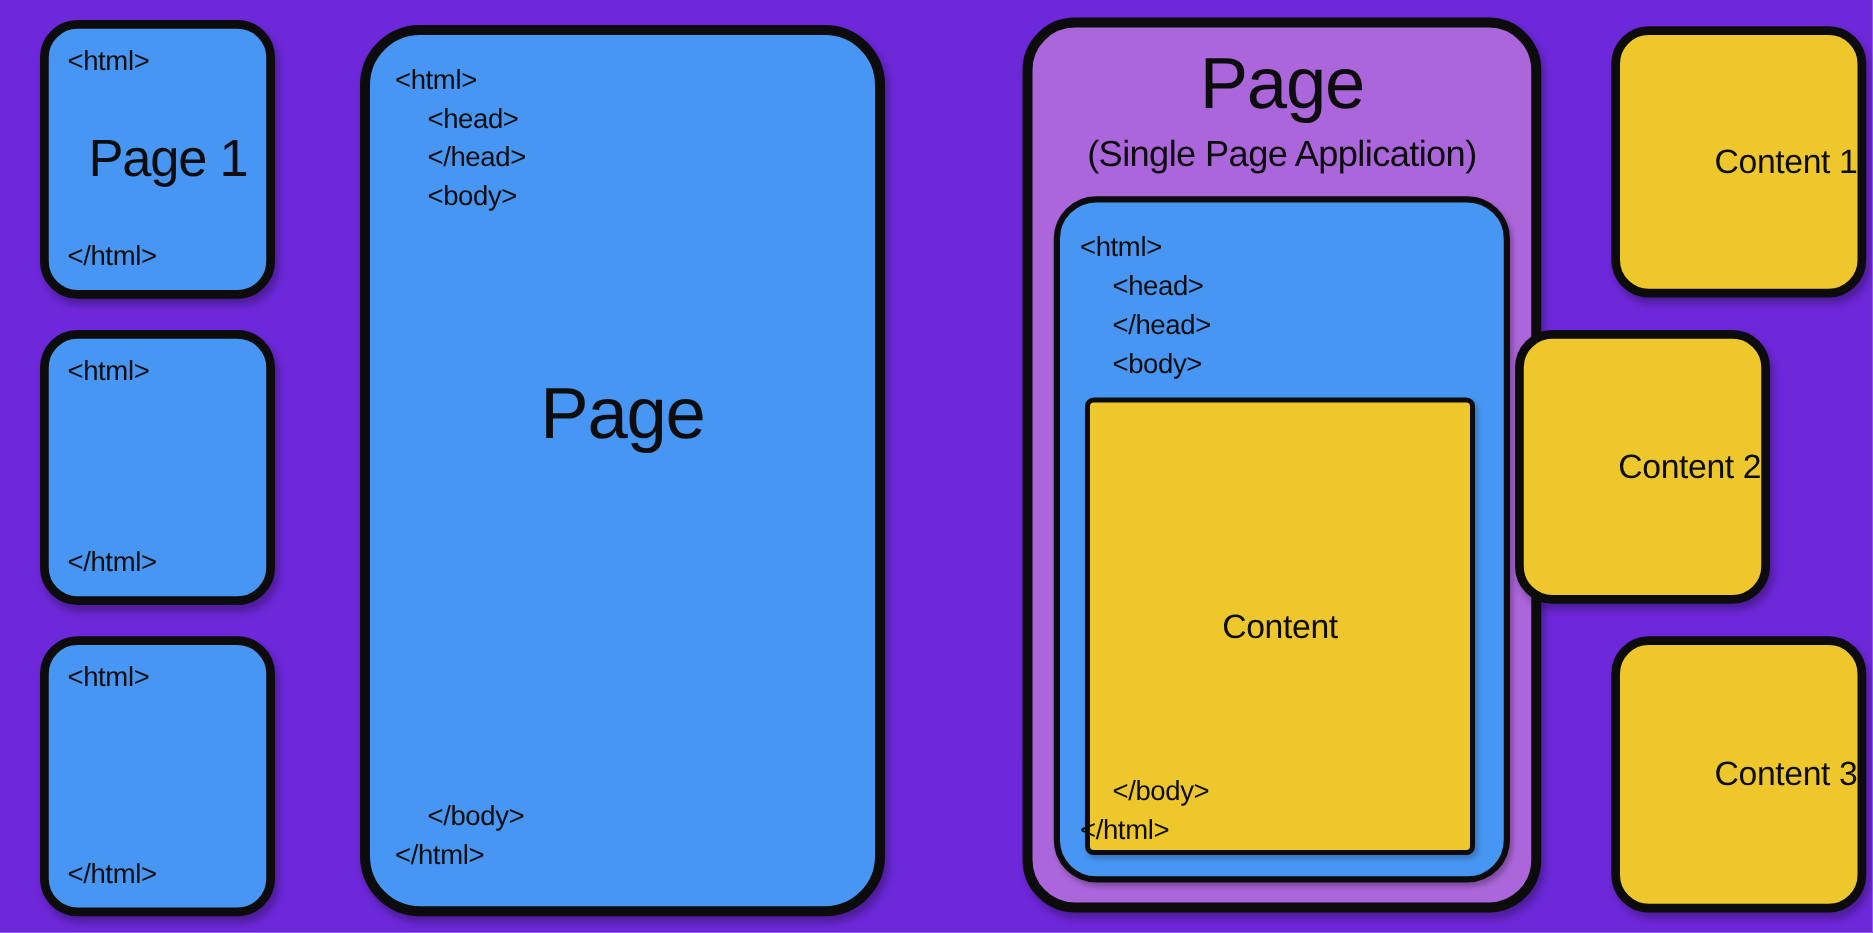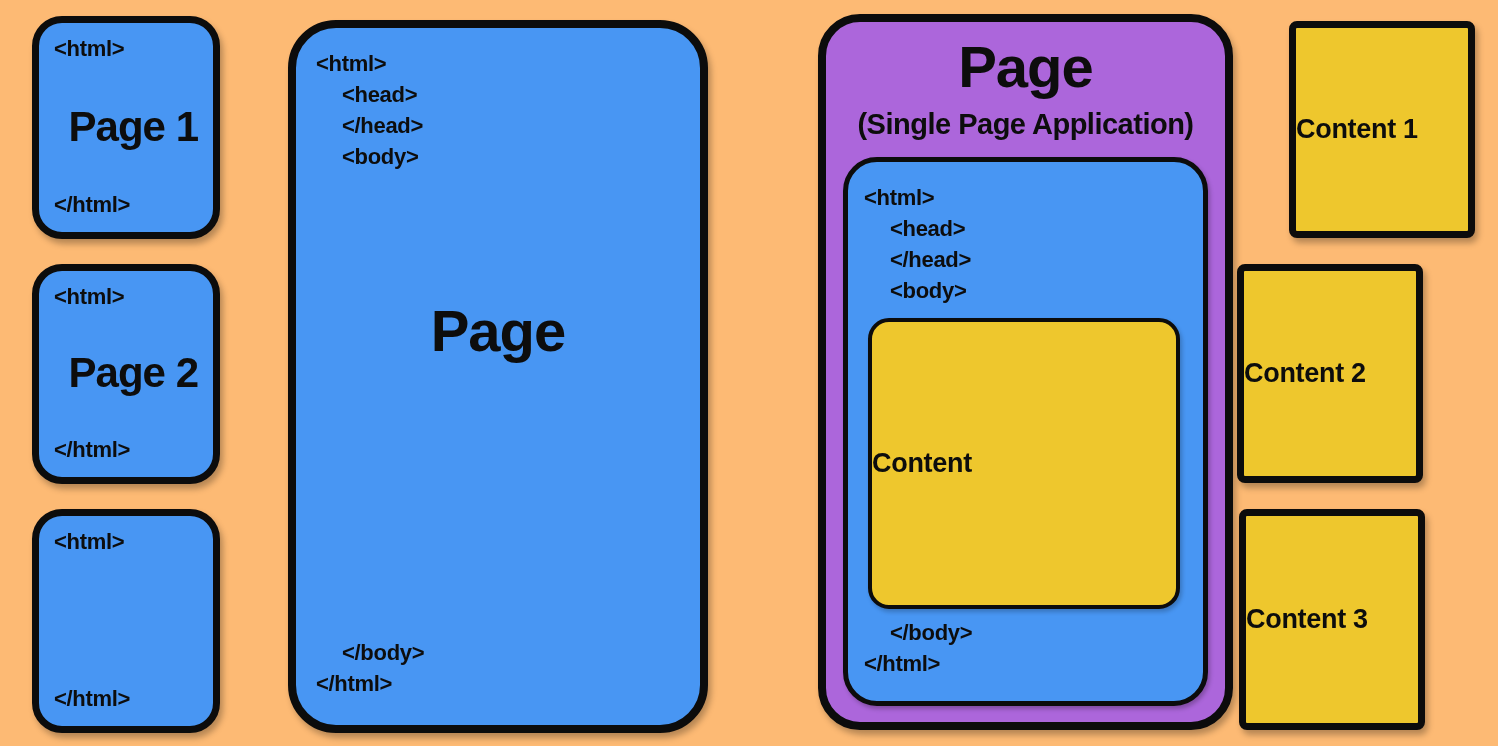--- a/index.html
+++ b/index.html
@@ -1,23 +1,23 @@
 <!DOCTYPE html>
 <html><head>
 <meta charset="utf-8">
 <style>
   html, body { margin: 0; padding: 0; }
   .canvas {
     position: relative;
     width: 1498px;
     height: 746px;
-    background: #fdba74;
+    background: #6d28d9;
     overflow: hidden;
     font-family: "Liberation Sans", sans-serif;
-    font-weight: 700;
+    font-weight: 400;
     color: #0d0d0d;
   }
   .box {
     position: absolute;
     box-sizing: border-box;
     border: 7px solid #0c0c0c;
     box-shadow: 3px 5px 6px rgba(0,0,0,0.28);
   }
   .blue   { background: #4896f3; }
   .yellow { background: #eec72d; }
@@ -74,54 +74,54 @@
     left: 17px; top: 135px;
     width: 365px; height: 549px;
     border-width: 5px;
     border-radius: 34px;
     box-shadow: 2px 3px 4px rgba(0,0,0,0.25);
   }
   #spa-doc .tags-top { position: absolute; left: 16px; top: 20px; }
   #spa-doc .tags-bottom { position: absolute; left: 16px; bottom: 22px; }
   #spa-content {
     left: 20px; top: 156px;
-    width: 312px; height: 291px;
+    width: 312px; height: 366px;
     border-width: 4px;
-    border-radius: 21px;
+    border-radius: 7px;
     box-shadow: 2px 3px 4px rgba(0,0,0,0.22);
     display: flex;
     align-items: center;
+    justify-content: center;
   }
   .content-label { font-size: 27px; letter-spacing: -0.3px; }
 
   
   .small-content {
-    width: 186px;
-    border-radius: 8px;
+    width: 204px;
+    border-radius: 30px;
     display: flex;
     align-items: center;
-    justify-content: flex-start;
+    justify-content: flex-end;
   }
   #content1 { left: 1289px; top: 21px;  height: 217px; }
-  #content2 { left: 1237px; top: 264px; height: 219px; }
-  #content3 { left: 1239px; top: 509px; height: 221px; }
+  #content2 { left: 1212px; top: 264px; height: 219px; }
+  #content3 { left: 1289px; top: 509px; height: 221px; }
 </style>
 </head>
 <body>
 
 <div class="canvas">
 
   <div class="box blue small-page" id="page1">
     <div class="tag">&lt;html&gt;</div>
     <div class="page-label">Page 1</div>
     <div class="tag">&lt;/html&gt;</div>
   </div>
   <div class="box blue small-page" id="page2">
     <div class="tag">&lt;html&gt;</div>
-    <div class="page-label">Page 2</div>
     <div class="tag">&lt;/html&gt;</div>
   </div>
   <div class="box blue small-page" id="page3">
     <div class="tag">&lt;html&gt;</div>
     <div class="tag">&lt;/html&gt;</div>
   </div>
 
   <div class="box blue" id="mpa-doc">
     <div class="tags-top">
       <div class="tag">&lt;html&gt;</div>

